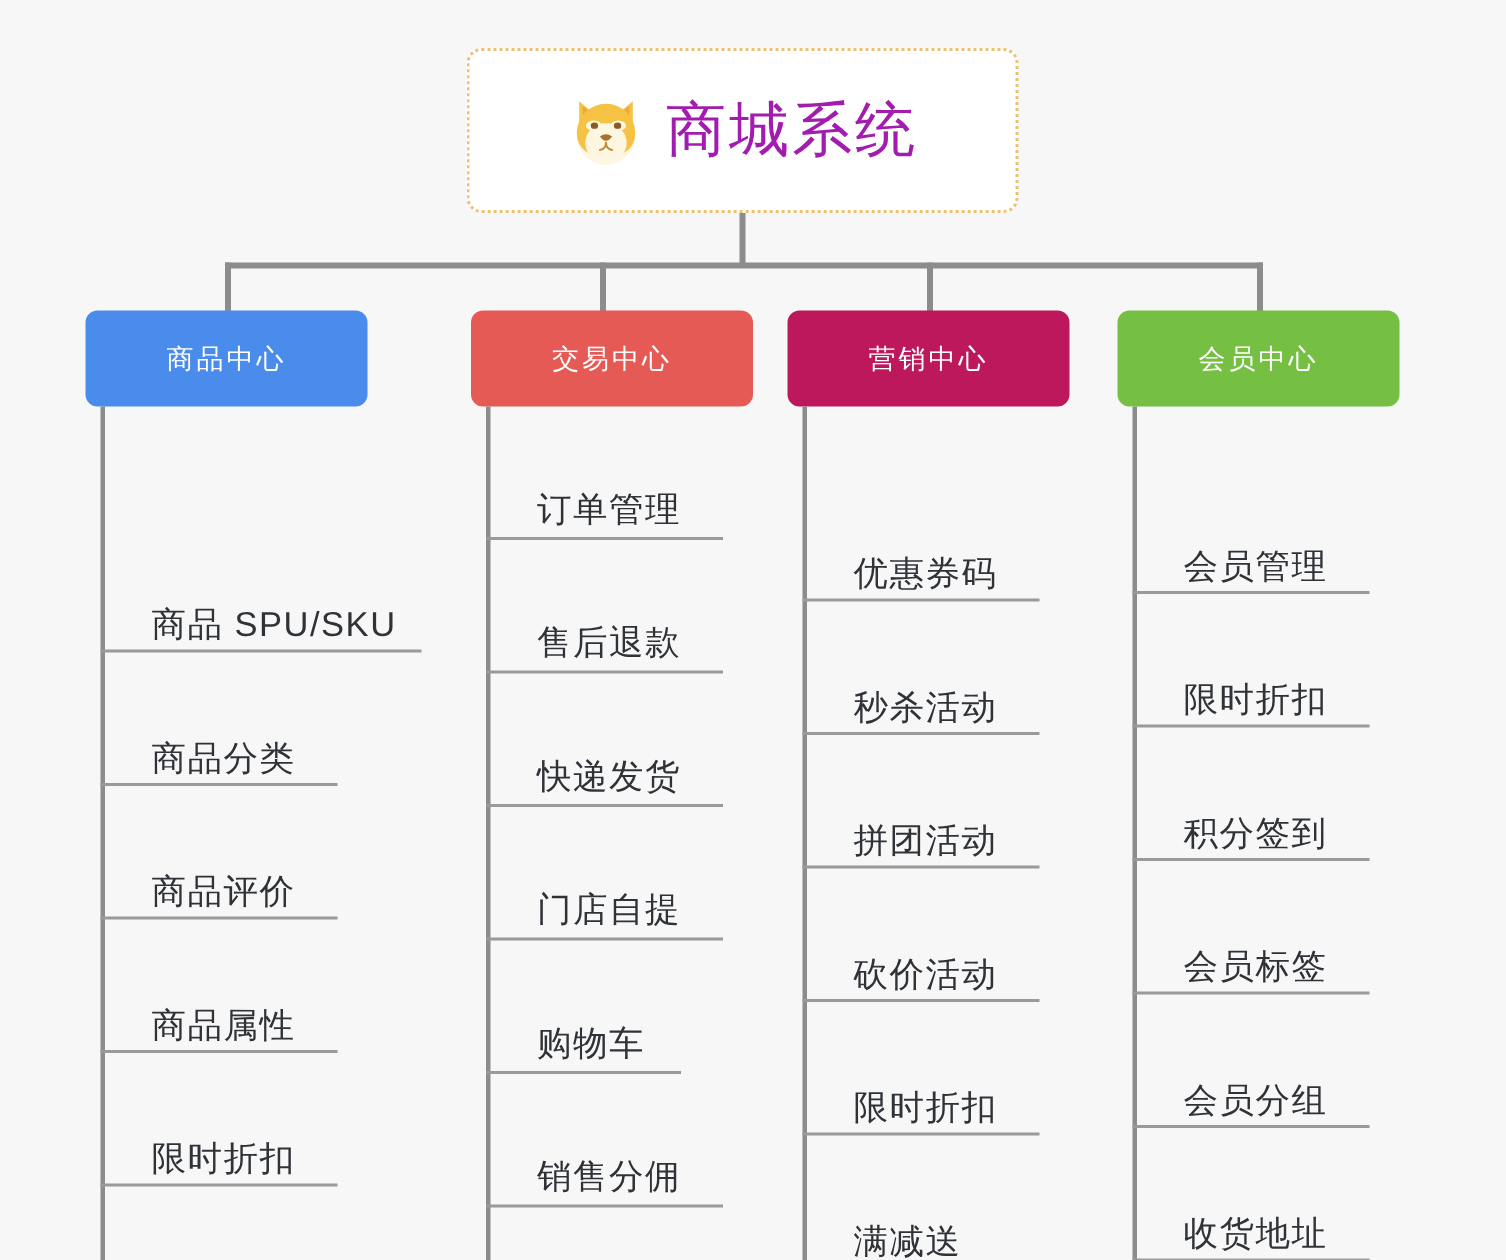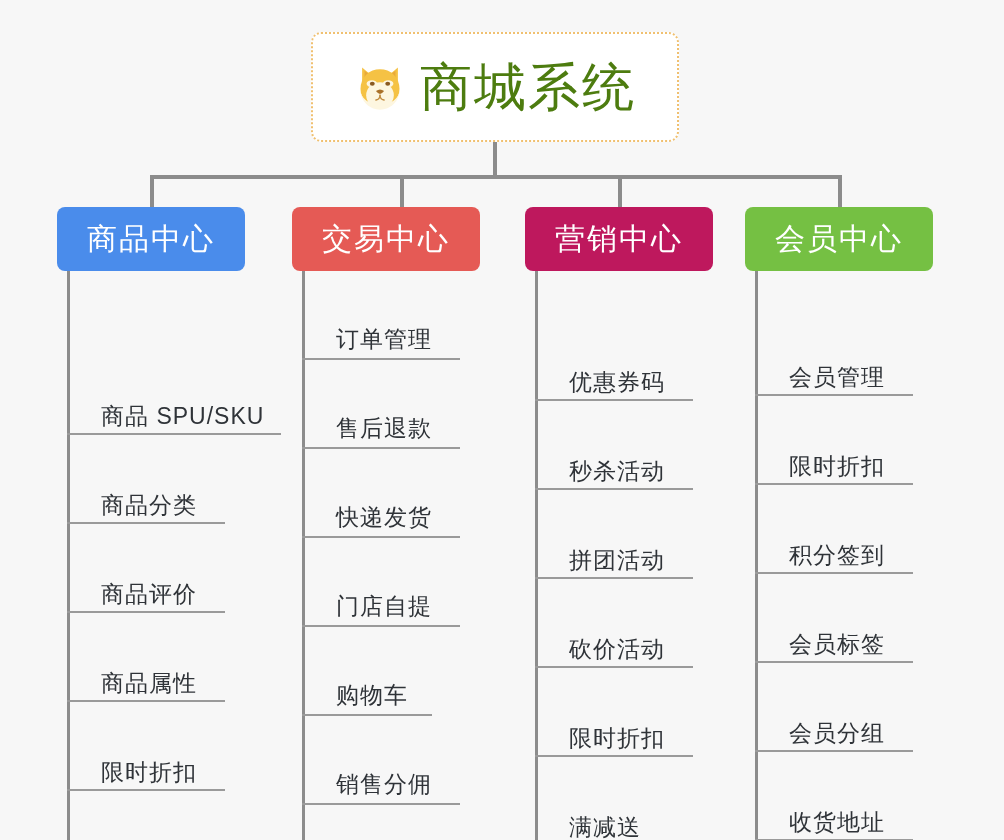--- a/index.html
+++ b/index.html
@@ -30,22 +30,22 @@
     box-sizing: border-box;
     background: #ffffff;
     border: 2px dotted #f0c070;
     border-radius: 10px;
     display: flex;
     align-items: center;
     justify-content: center;
     gap: 14px;
   }
   .root-title {
-    font-size: 52px;
-    color: #4d7c0f;
+    font-size: 40px;
+    color: #a21caf;
     letter-spacing: 2px;
     line-height: 1;
     white-space: nowrap;
   }
 
   
   .shiba-icon {
     width: 52px;
     height: 52px;
     flex: 0 0 52px;
@@ -81,21 +81,21 @@
     top: 207px;
   }
   .cat-box {
     width: 188px;
     height: 64px;
     border-radius: 8px;
     display: flex;
     align-items: center;
     justify-content: center;
     color: #ffffff;
-    font-size: 30px;
+    font-size: 18px;
     letter-spacing: 2px;
     box-sizing: border-box;
   }
 
   
   .spine {
     position: absolute;
     left: 10px;
     top: 64px;
     width: 3px;
@@ -192,21 +192,21 @@
           <div class="leaf">
             <div class="leaf-line" style="width: 158px;"></div>
             <div class="leaf-label">限时折扣</div>
           </div>
           <div class="leaf">
             <div class="leaf-line" style="width: 158px;"></div>
             <div class="leaf-label">商品品牌</div>
           </div>
         </div>
       </div>
-      <div class="column" style="left: 292px; font-family: Liberation Mono, monospace;">
+      <div class="column" style="left: 314px; font-family: Liberation Mono, monospace;">
         <div class="cat-box" style="background: rgb(229, 90, 85);">
           <span>交易中心</span>
         </div>
         <div class="spine" style="height: 570px;"></div>
         <div class="leaves" style="">
           <div class="leaf">
             <div class="leaf-line" style="width: 158px;"></div>
             <div class="leaf-label">订单管理</div>
           </div>
           <div class="leaf">

